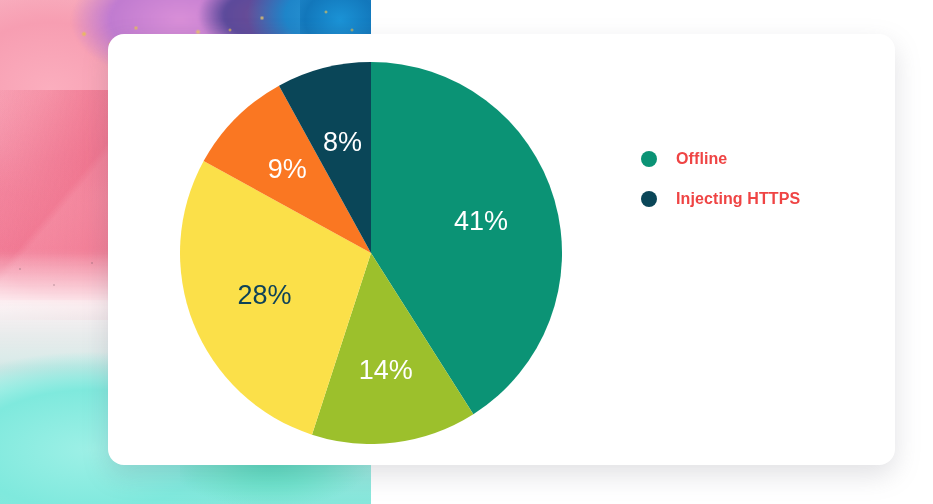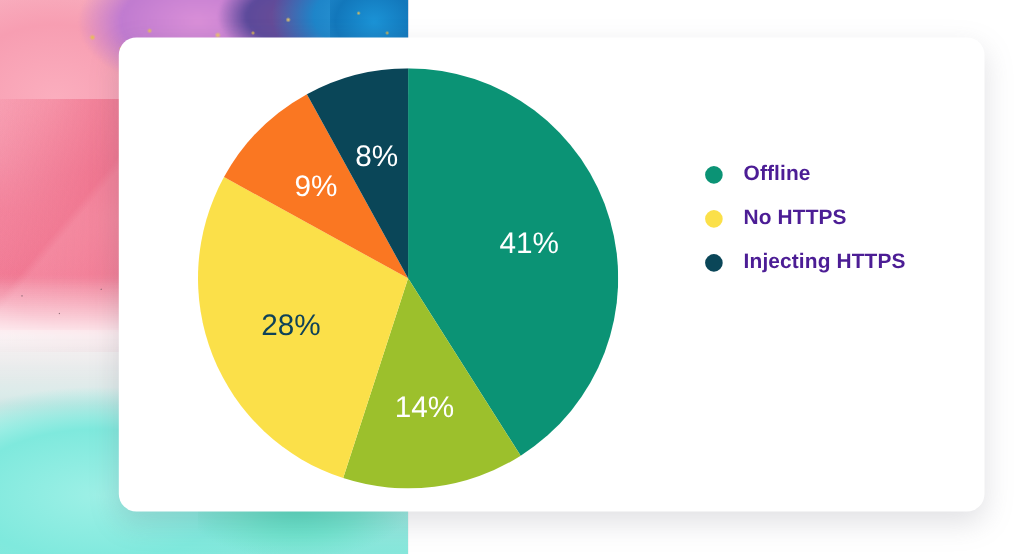--- a/index.html
+++ b/index.html
@@ -155,23 +155,23 @@
   }
   .legend-dot {
     width: 16px;
     height: 16px;
     border-radius: 50%;
     flex: 0 0 16px;
   }
   .legend-label {
     margin-left: 19px;
     font-family: "Liberation Sans", sans-serif;
-    font-size: 19px;
+    font-size: 16px;
     font-weight: bold;
-    color: #4c1d95;
+    color: #ef4444;
     white-space: nowrap;
     letter-spacing: 0.1px;
   }
 </style>
 </head>
 <body>
 
 <div id="screen">
 
   <div class="backdrop">
@@ -209,24 +209,20 @@
           </g>
       </svg>
     </div>
 
     <div class="legend" id="legend">
         <div class="legend-item">
           <span class="legend-dot" style="background: rgb(11, 147, 117);"></span>
           <span class="legend-label">Offline</span>
         </div>
         <div class="legend-item">
-          <span class="legend-dot" style="background: rgb(251, 224, 73);"></span>
-          <span class="legend-label">No HTTPS</span>
-        </div>
-        <div class="legend-item">
           <span class="legend-dot" style="background: rgb(10, 70, 88);"></span>
           <span class="legend-label">Injecting HTTPS</span>
         </div>
       </div>
 
   </div>
 
 </div>
 
 </body></html>

